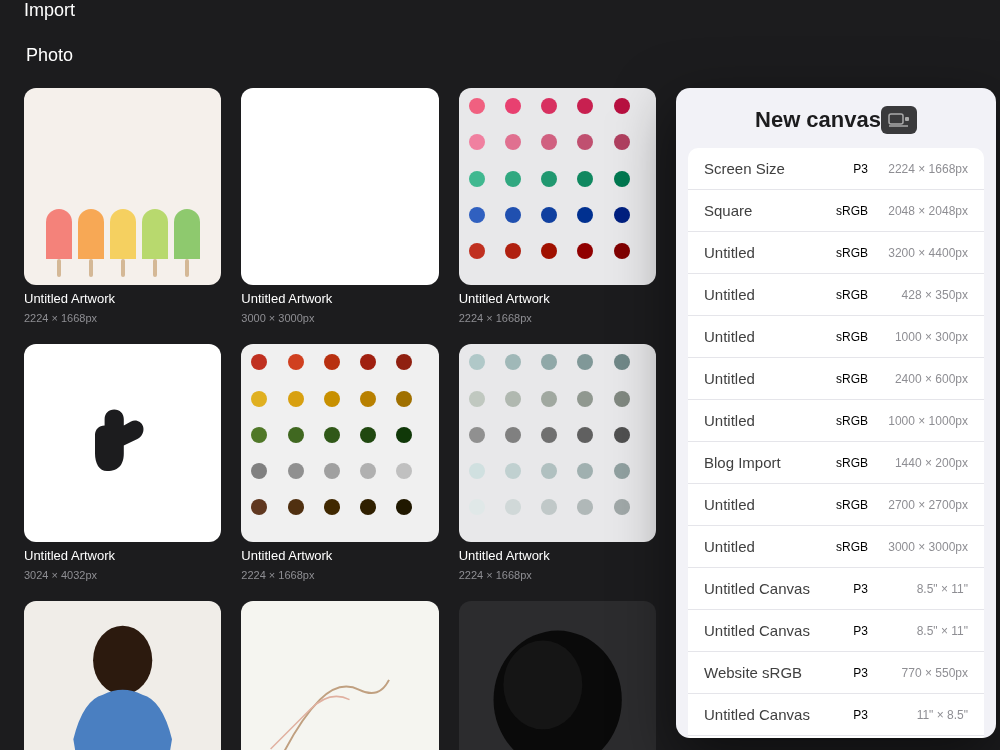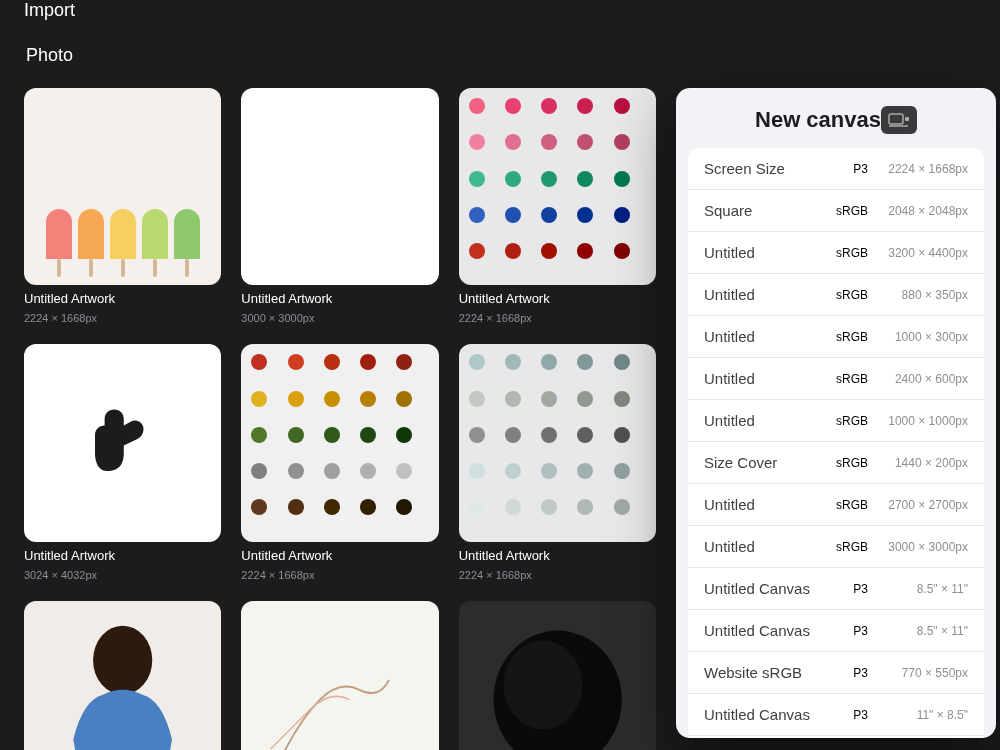--- a/index.html
+++ b/index.html
@@ -452,39 +452,39 @@
         <span class="canvas-dims">2048 × 2048px</span>
       </div>
       <div class="canvas-row">
         <span class="canvas-name">Untitled</span>
         <span class="canvas-color-label">sRGB</span>
         <span class="canvas-dims">3200 × 4400px</span>
       </div>
       <div class="canvas-row">
         <span class="canvas-name">Untitled</span>
         <span class="canvas-color-label">sRGB</span>
-        <span class="canvas-dims">880 × 350px</span>
+        <span class="canvas-dims">428 × 350px</span>
       </div>
       <div class="canvas-row">
         <span class="canvas-name">Untitled</span>
         <span class="canvas-color-label">sRGB</span>
         <span class="canvas-dims">1000 × 300px</span>
       </div>
       <div class="canvas-row">
         <span class="canvas-name">Untitled</span>
         <span class="canvas-color-label">sRGB</span>
         <span class="canvas-dims">2400 × 600px</span>
       </div>
       <div class="canvas-row">
         <span class="canvas-name">Untitled</span>
         <span class="canvas-color-label">sRGB</span>
         <span class="canvas-dims">1000 × 1000px</span>
       </div>
       <div class="canvas-row">
-        <span class="canvas-name">Size Cover</span>
+        <span class="canvas-name">Blog Import</span>
         <span class="canvas-color-label">sRGB</span>
         <span class="canvas-dims">1440 × 200px</span>
       </div>
       <div class="canvas-row">
         <span class="canvas-name">Untitled</span>
         <span class="canvas-color-label">sRGB</span>
         <span class="canvas-dims">2700 × 2700px</span>
       </div>
       <div class="canvas-row">
         <span class="canvas-name">Untitled</span>

